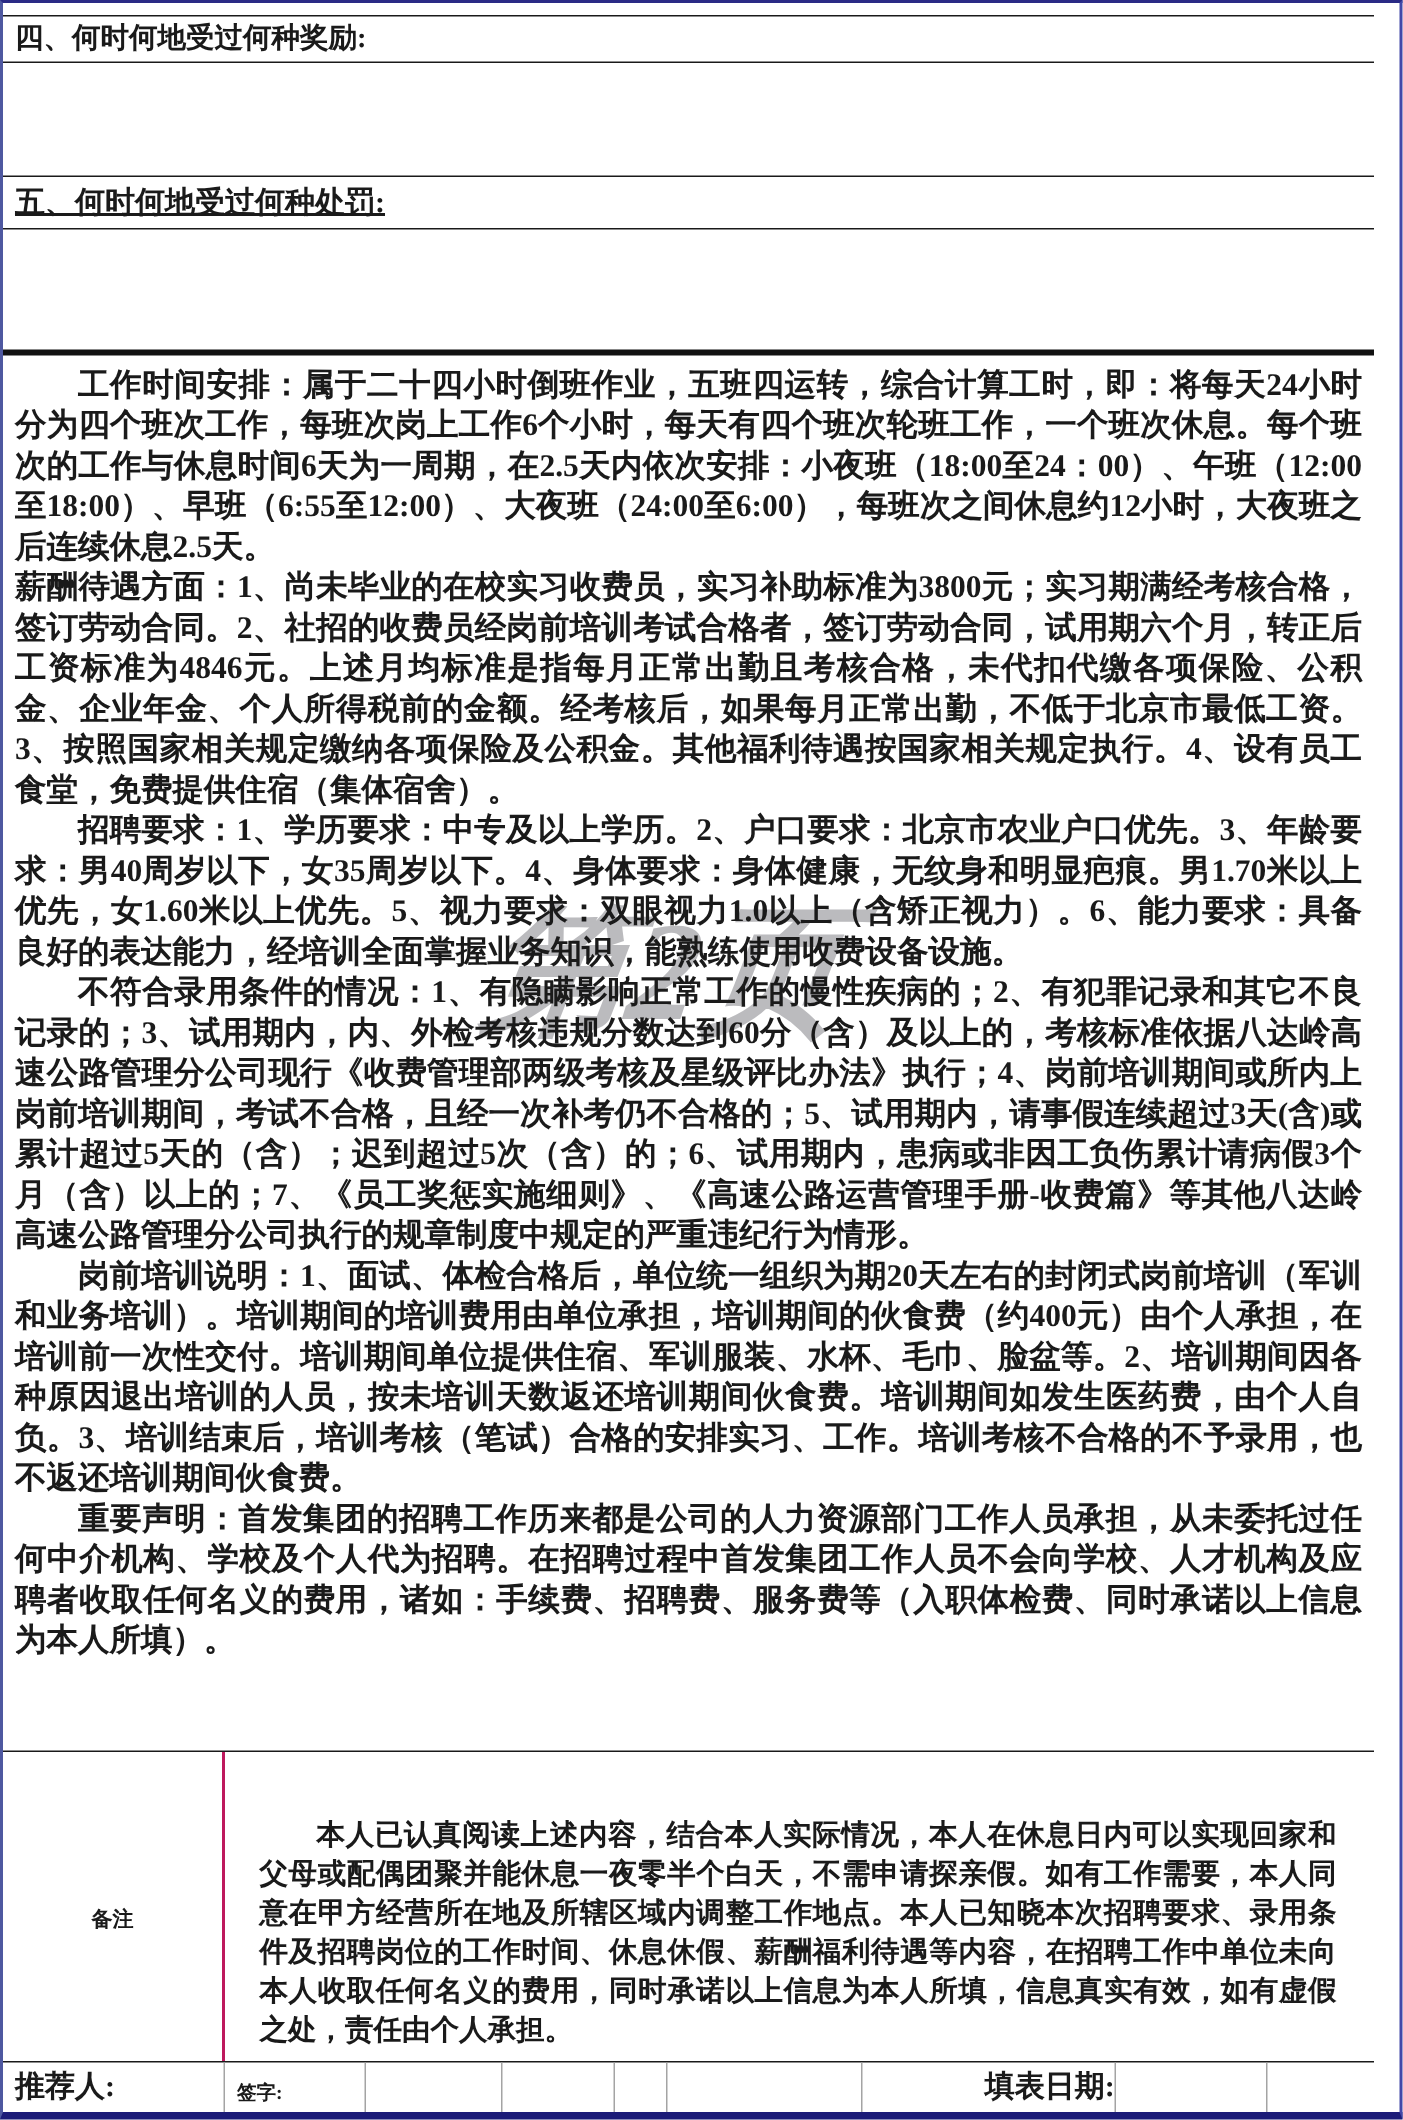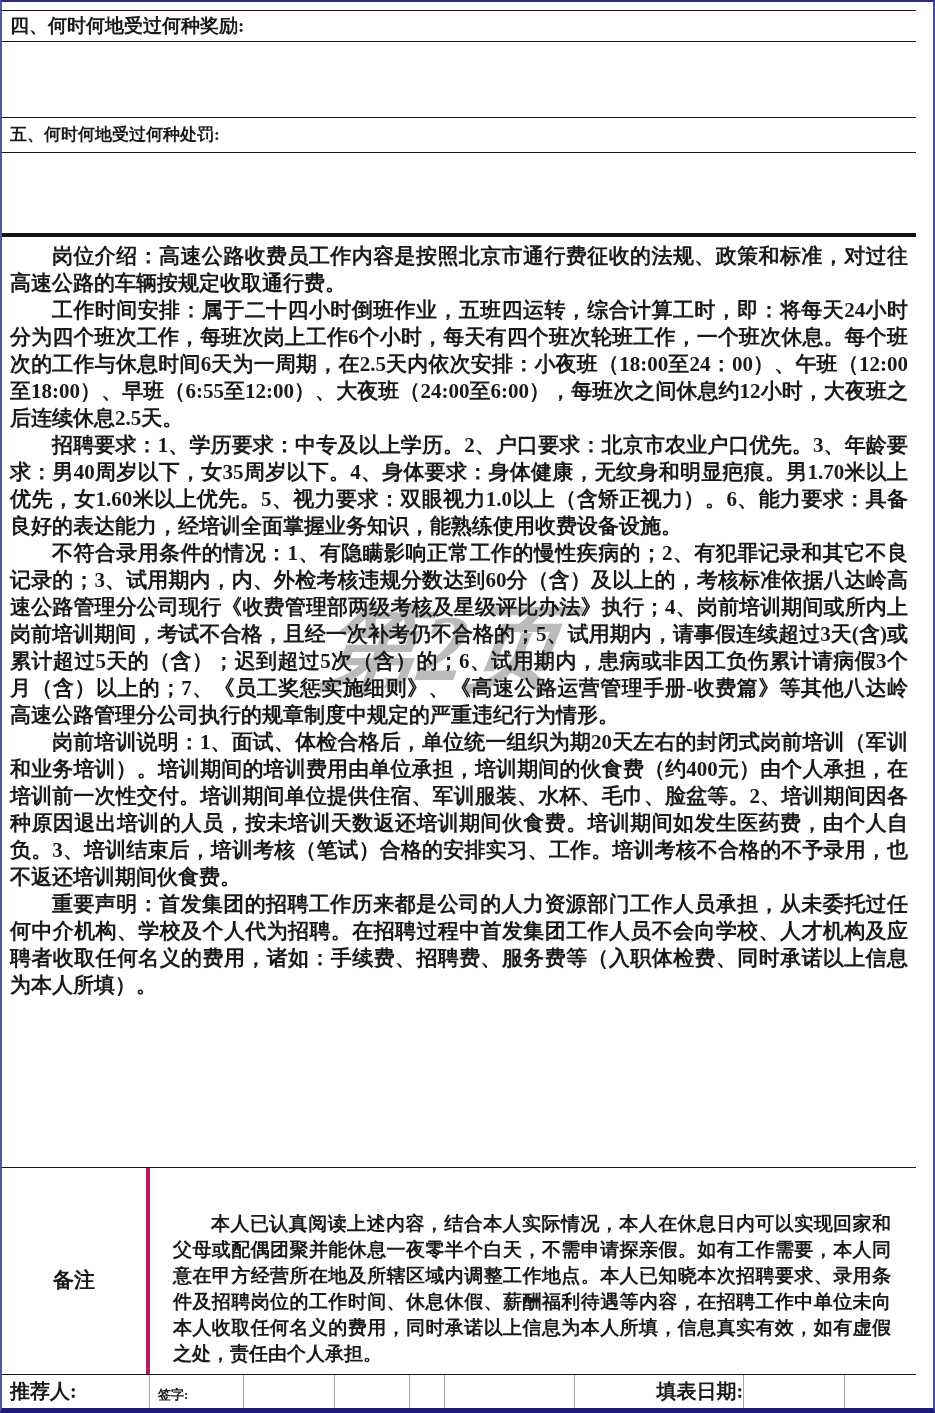--- a/index.html
+++ b/index.html
@@ -42,23 +42,24 @@
     height: 31px;
     line-height: 30px;
     font-size: 19px;
     font-weight: bold;
     padding-left: 8px;
   }
   .empty-row1 { height: 76px; }
   .hdr-row2 {
     height: 35px;
     line-height: 34px;
-    font-size: 17px;
+    font-size: 20px;
     font-weight: bold;
     padding-left: 8px;
+    text-decoration: underline;
   }
   .empty-row2 {
     height: 84px;
     border-bottom: 4px solid #111111;
   }
   .main-block {
     height: 931px;
     padding: 6px 8px 0 8px;
     font-size: 21px;
     line-height: 27px;
@@ -86,25 +87,25 @@
     white-space: nowrap;
     pointer-events: none;
   }
   .remark-row {
     height: 207px;
     display: flex;
   }
   .remark-label-cell {
     box-sizing: border-box;
     width: 148px;
-    border-right: 4px solid #be185d;
+    border-right: 2px solid #be185d;
     display: flex;
     align-items: center;
     justify-content: center;
-    font-size: 21px;
+    font-size: 14px;
     font-weight: bold;
     padding-top: 18px;
   }
   .remark-content-cell {
     box-sizing: border-box;
     flex: 1;
     padding: 28px 10px 0 8px;
     font-size: 19px;
     line-height: 26px;
     font-weight: bold;
@@ -158,22 +159,22 @@
     <div class="row hdr-row1">四、何时何地受过何种奖励:</div>
 
     <div class="row empty-row1"></div>
 
     <div class="row hdr-row2">五、何时何地受过何种处罚:</div>
 
     <div class="row empty-row2"></div>
 
     <div class="row main-block">
       <div class="watermark">第2页</div>
-      <p class="indent">岗位介绍：高速公路收费员工作内容是按照北京市通行费征收的法规、政策和标准，对过往高速公路的车辆按规定收取通行费。</p>
       <p class="indent">工作时间安排：属于二十四小时倒班作业，五班四运转，综合计算工时，即：将每天24小时分为四个班次工作，每班次岗上工作6个小时，每天有四个班次轮班工作，一个班次休息。每个班次的工作与休息时间6天为一周期，在2.5天内依次安排：小夜班（18:00至24：00）、午班（12:00至18:00）、早班（6:55至12:00）、大夜班（24:00至6:00），每班次之间休息约12小时，大夜班之后连续休息2.5天。</p>
+      <p>薪酬待遇方面：1、尚未毕业的在校实习收费员，实习补助标准为3800元；实习期满经考核合格，签订劳动合同。2、社招的收费员经岗前培训考试合格者，签订劳动合同，试用期六个月，转正后工资标准为4846元。上述月均标准是指每月正常出勤且考核合格，未代扣代缴各项保险、公积金、企业年金、个人所得税前的金额。经考核后，如果每月正常出勤，不低于北京市最低工资。3、按照国家相关规定缴纳各项保险及公积金。其他福利待遇按国家相关规定执行。4、设有员工食堂，免费提供住宿（集体宿舍）。</p>
       <p class="indent">招聘要求：1、学历要求：中专及以上学历。2、户口要求：北京市农业户口优先。3、年龄要求：男40周岁以下，女35周岁以下。4、身体要求：身体健康，无纹身和明显疤痕。男1.70米以上优先，女1.60米以上优先。5、视力要求：双眼视力1.0以上（含矫正视力）。6、能力要求：具备良好的表达能力，经培训全面掌握业务知识，能熟练使用收费设备设施。</p>
       <p class="indent">不符合录用条件的情况：1、有隐瞒影响正常工作的慢性疾病的；2、有犯罪记录和其它不良记录的；3、试用期内，内、外检考核违规分数达到60分（含）及以上的，考核标准依据八达岭高速公路管理分公司现行《收费管理部两级考核及星级评比办法》执行；4、岗前培训期间或所内上岗前培训期间，考试不合格，且经一次补考仍不合格的；5、试用期内，请事假连续超过3天(含)或累计超过5天的（含）；迟到超过5次（含）的；6、试用期内，患病或非因工负伤累计请病假3个月（含）以上的；7、《员工奖惩实施细则》、《高速公路运营管理手册-收费篇》等其他八达岭高速公路管理分公司执行的规章制度中规定的严重违纪行为情形。</p>
       <p class="indent">岗前培训说明：1、面试、体检合格后，单位统一组织为期20天左右的封闭式岗前培训（军训和业务培训）。培训期间的培训费用由单位承担，培训期间的伙食费（约400元）由个人承担，在培训前一次性交付。培训期间单位提供住宿、军训服装、水杯、毛巾、脸盆等。2、培训期间因各种原因退出培训的人员，按未培训天数返还培训期间伙食费。培训期间如发生医药费，由个人自负。3、培训结束后，培训考核（笔试）合格的安排实习、工作。培训考核不合格的不予录用，也不返还培训期间伙食费。</p>
       <p class="indent">重要声明：首发集团的招聘工作历来都是公司的人力资源部门工作人员承担，从未委托过任何中介机构、学校及个人代为招聘。在招聘过程中首发集团工作人员不会向学校、人才机构及应聘者收取任何名义的费用，诸如：手续费、招聘费、服务费等（入职体检费、同时承诺以上信息为本人所填）。</p>
     </div>
 
     <div class="row remark-row">
       <div class="remark-label-cell">备注</div>
       <div class="remark-content-cell">
         <p class="remark-body">本人已认真阅读上述内容，结合本人实际情况，本人在休息日内可以实现回家和父母或配偶团聚并能休息一夜零半个白天，不需申请探亲假。如有工作需要，本人同意在甲方经营所在地及所辖区域内调整工作地点。本人已知晓本次招聘要求、录用条件及招聘岗位的工作时间、休息休假、薪酬福利待遇等内容，在招聘工作中单位未向本人收取任何名义的费用，同时承诺以上信息为本人所填，信息真实有效，如有虚假之处，责任由个人承担。</p>

